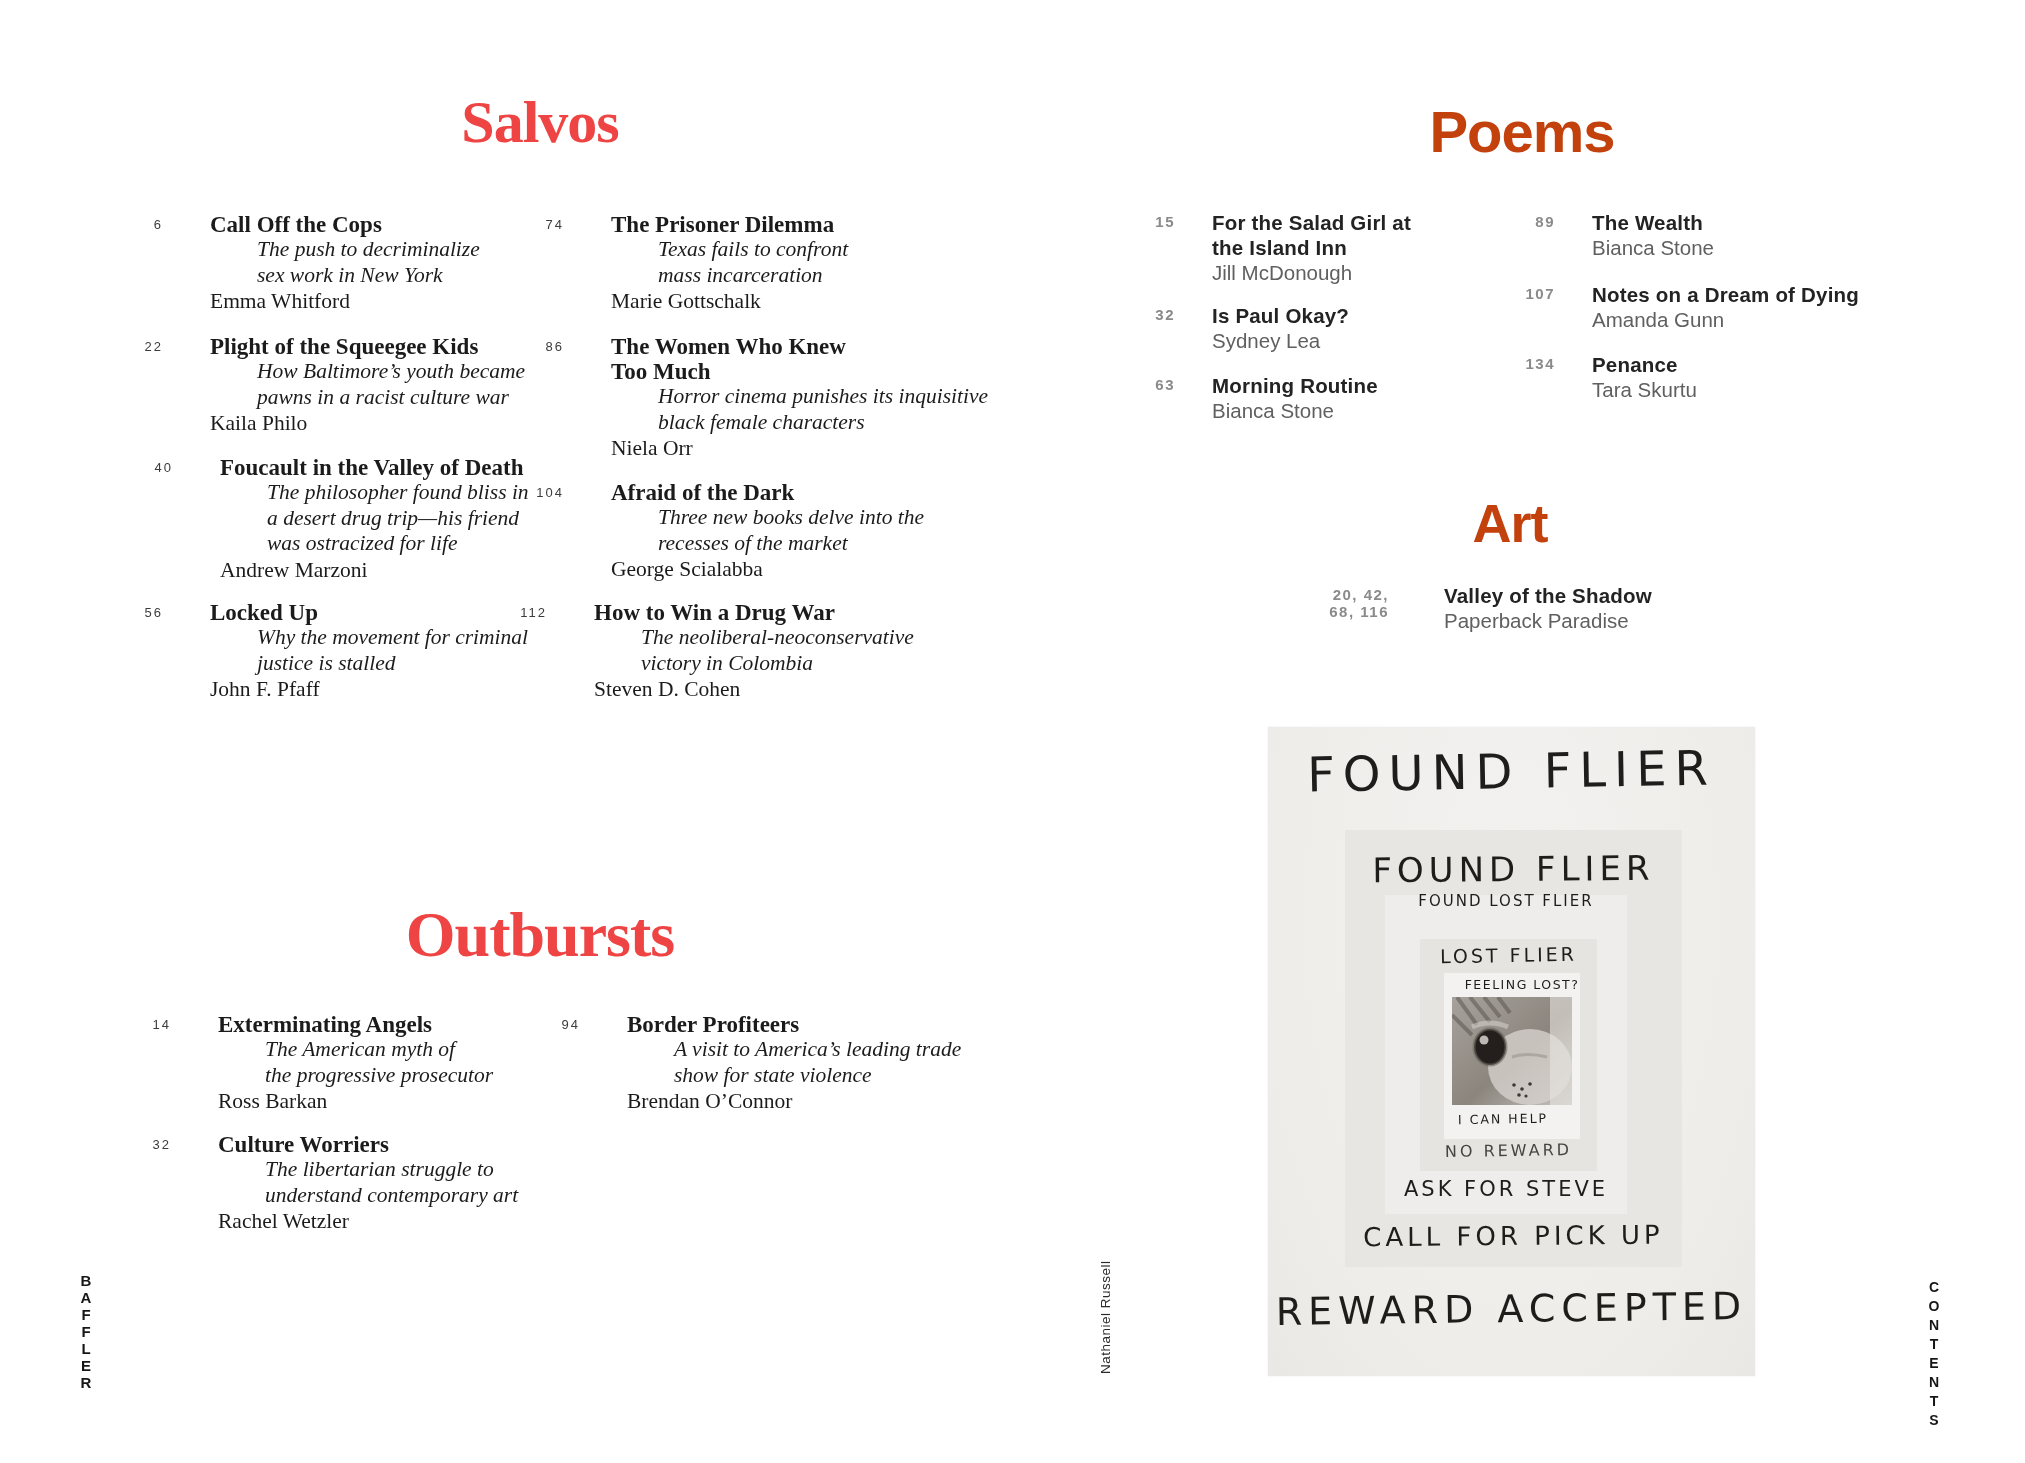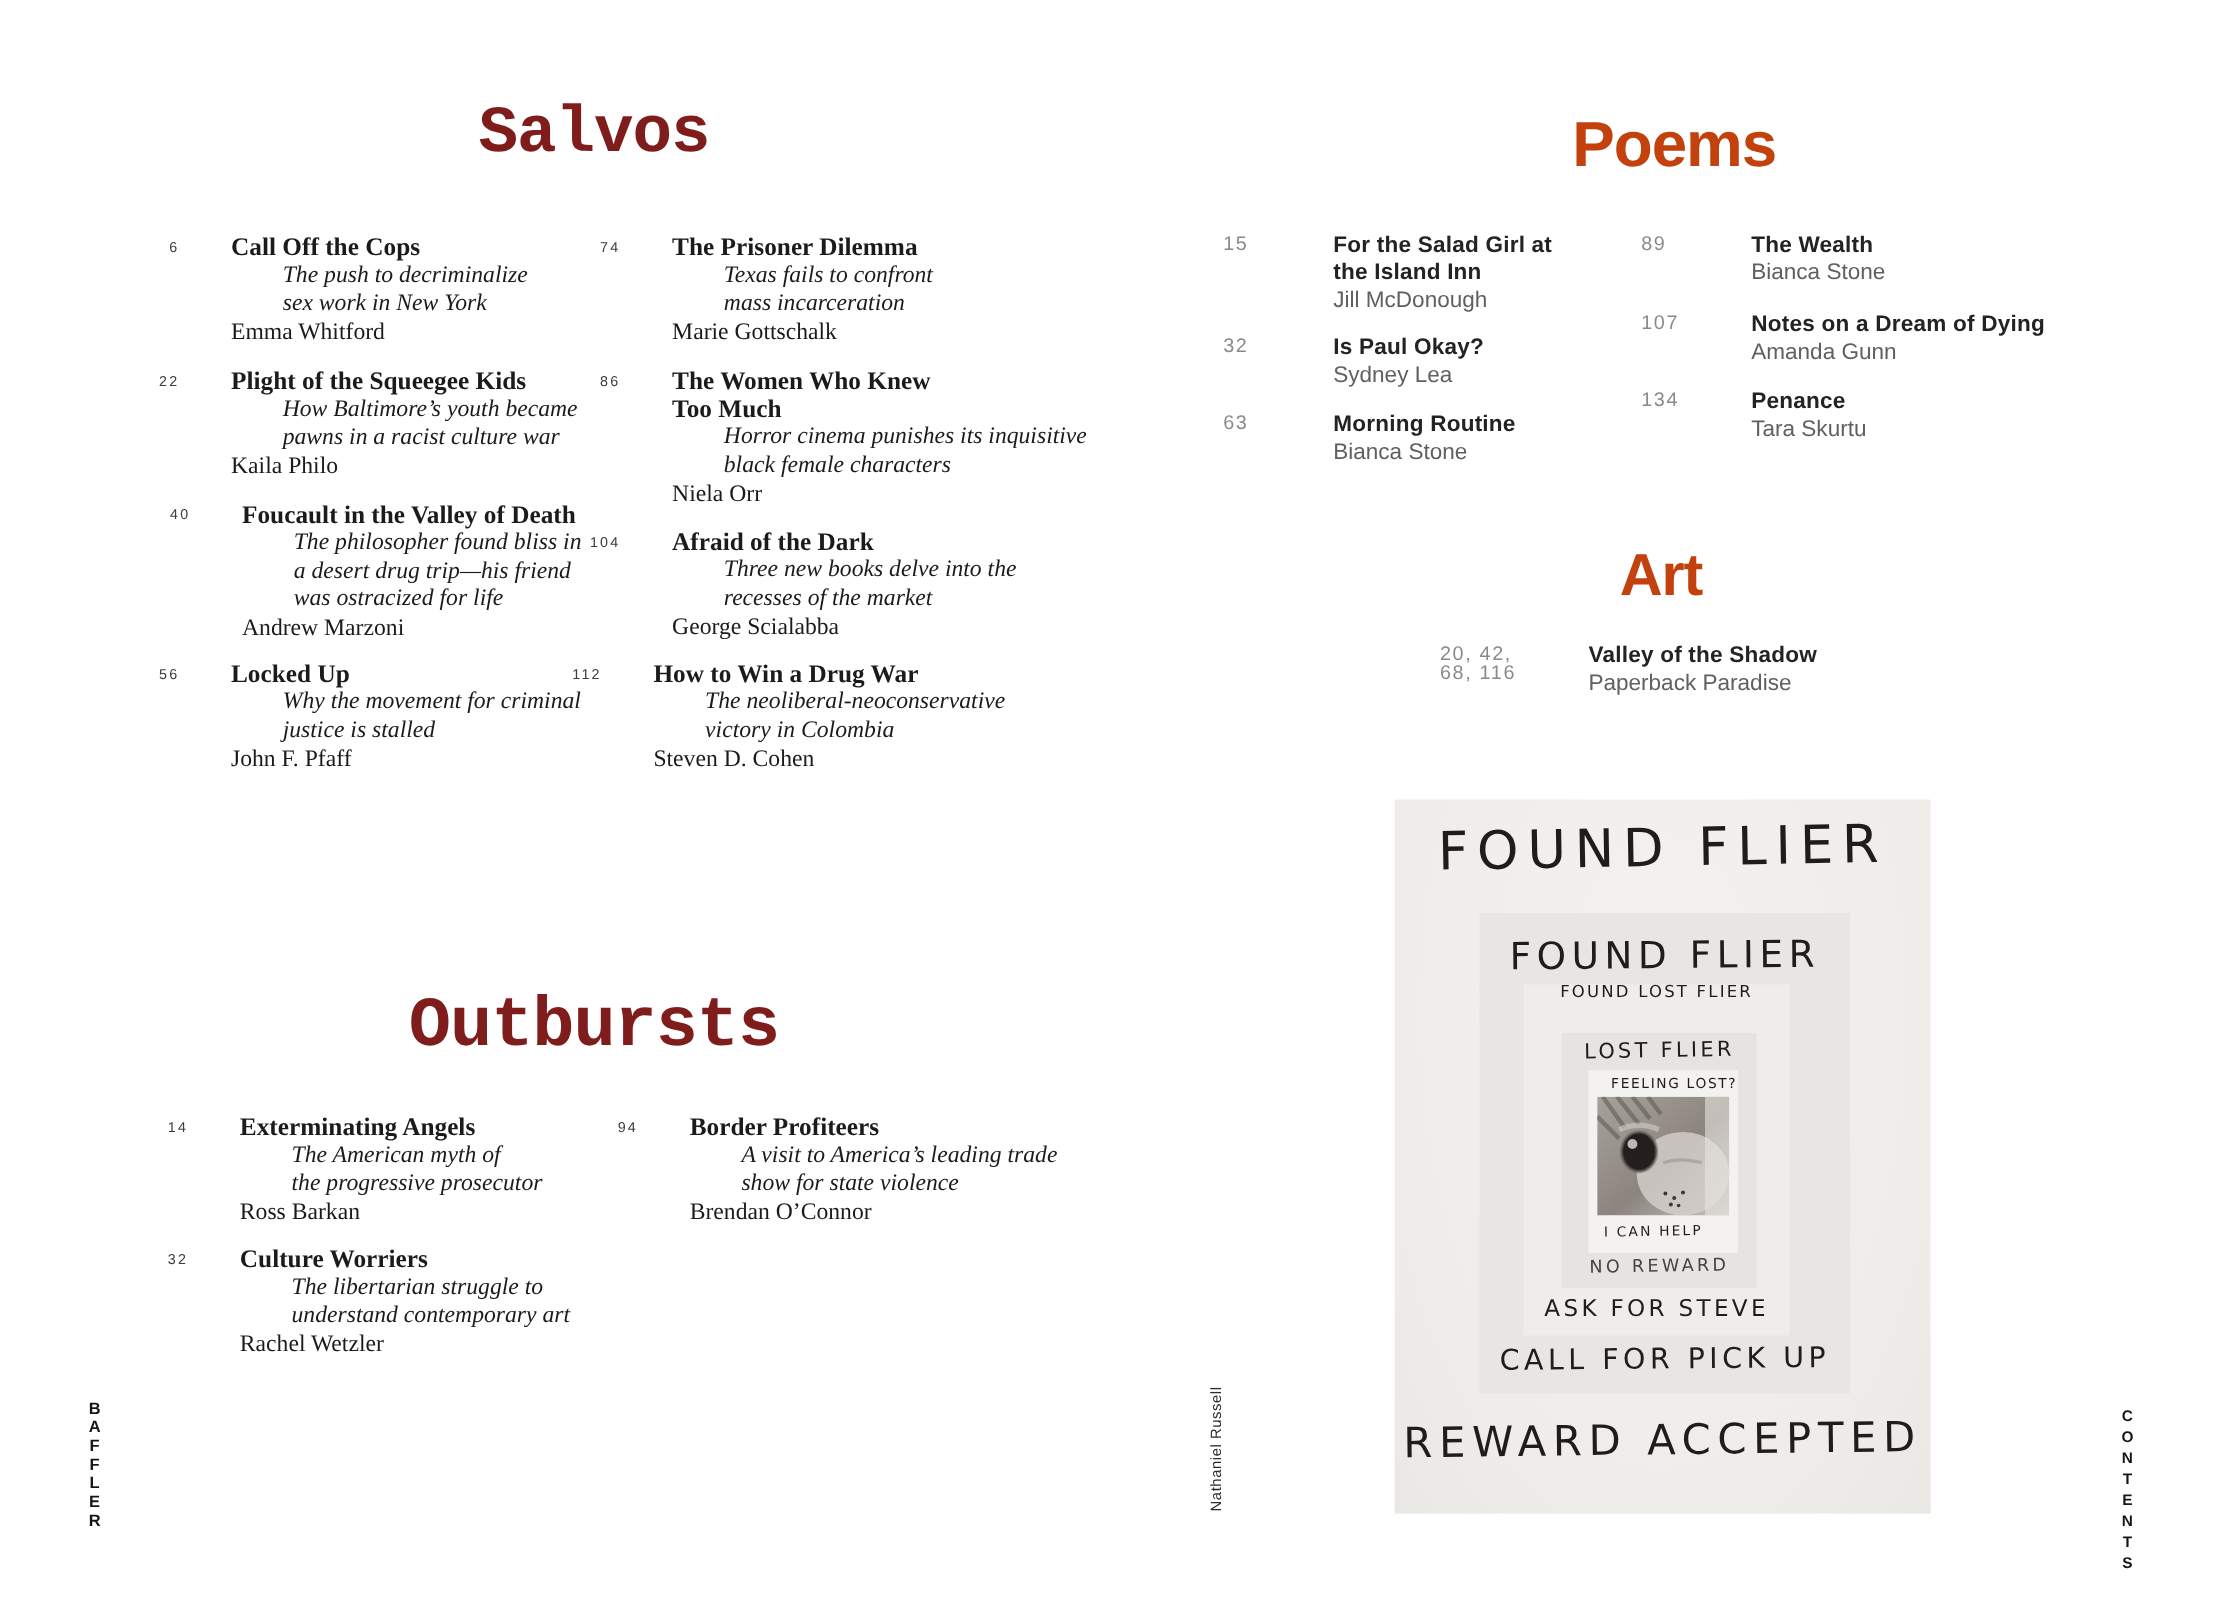--- a/index.html
+++ b/index.html
@@ -3,41 +3,41 @@
 <meta charset="utf-8">
 <style>
   html,body{margin:0;padding:0;}
   body{
     width:2025px;height:1463px;position:relative;overflow:hidden;
     background:#ffffff;
     font-family:"Liberation Serif",serif;
   }
   
   .h-serif{
-    position:absolute;text-align:center;font-family:Liberation Mono, monospace;
-    font-weight:bold;color:#7f1d1d;letter-spacing:-1px;
+    position:absolute;text-align:center;font-family:Liberation Serif, serif;
+    font-weight:bold;color:#ef4444;letter-spacing:-1px;
   }
   .h-sans{
     position:absolute;text-align:center;font-family:"Liberation Sans",sans-serif;
     font-weight:bold;color:#c2410c;letter-spacing:-1px;
   }
   
   .serif-entry{position:absolute;color:#1b1b1b;}
   .serif-entry .num{
     position:absolute;left:-110px;top:5px;width:63px;text-align:right;
     font-family:"Liberation Sans",sans-serif;font-size:13px;letter-spacing:2px;color:#3c3c3c;
   }
   .serif-entry .t{font-size:23px;font-weight:bold;line-height:25px;white-space:pre-line;}
   .serif-entry .d{font-size:21.5px;font-style:italic;line-height:25.5px;white-space:pre-line;margin-left:47px;}
   .serif-entry .a{font-size:21.5px;line-height:26px;}
   
   .sans-entry{position:absolute;font-family:"Liberation Sans",sans-serif;}
   .sans-entry .num{
-    position:absolute;left:-100px;top:3px;width:63px;text-align:left;
-    font-size:18px;letter-spacing:1.5px;color:#8a8a8a;line-height:17px;white-space:pre-line;
+    position:absolute;left:-100px;top:3px;width:63px;text-align:right;
+    font-size:15px;letter-spacing:1.5px;color:#8a8a8a;line-height:17px;white-space:pre-line;font-weight:bold;
   }
   .sans-entry .num.wide{left:-135px;width:80px;}
   .sans-entry .t{font-size:20.5px;font-weight:bold;color:#232323;line-height:25px;white-space:pre-line;letter-spacing:.2px;}
   .sans-entry .a{font-size:20.5px;color:#606060;line-height:26px;}
   
   .vstack{
     position:absolute;font-family:"Liberation Sans",sans-serif;font-weight:bold;
     color:#161616;white-space:pre-line;text-align:center;
   }
   .credit{

